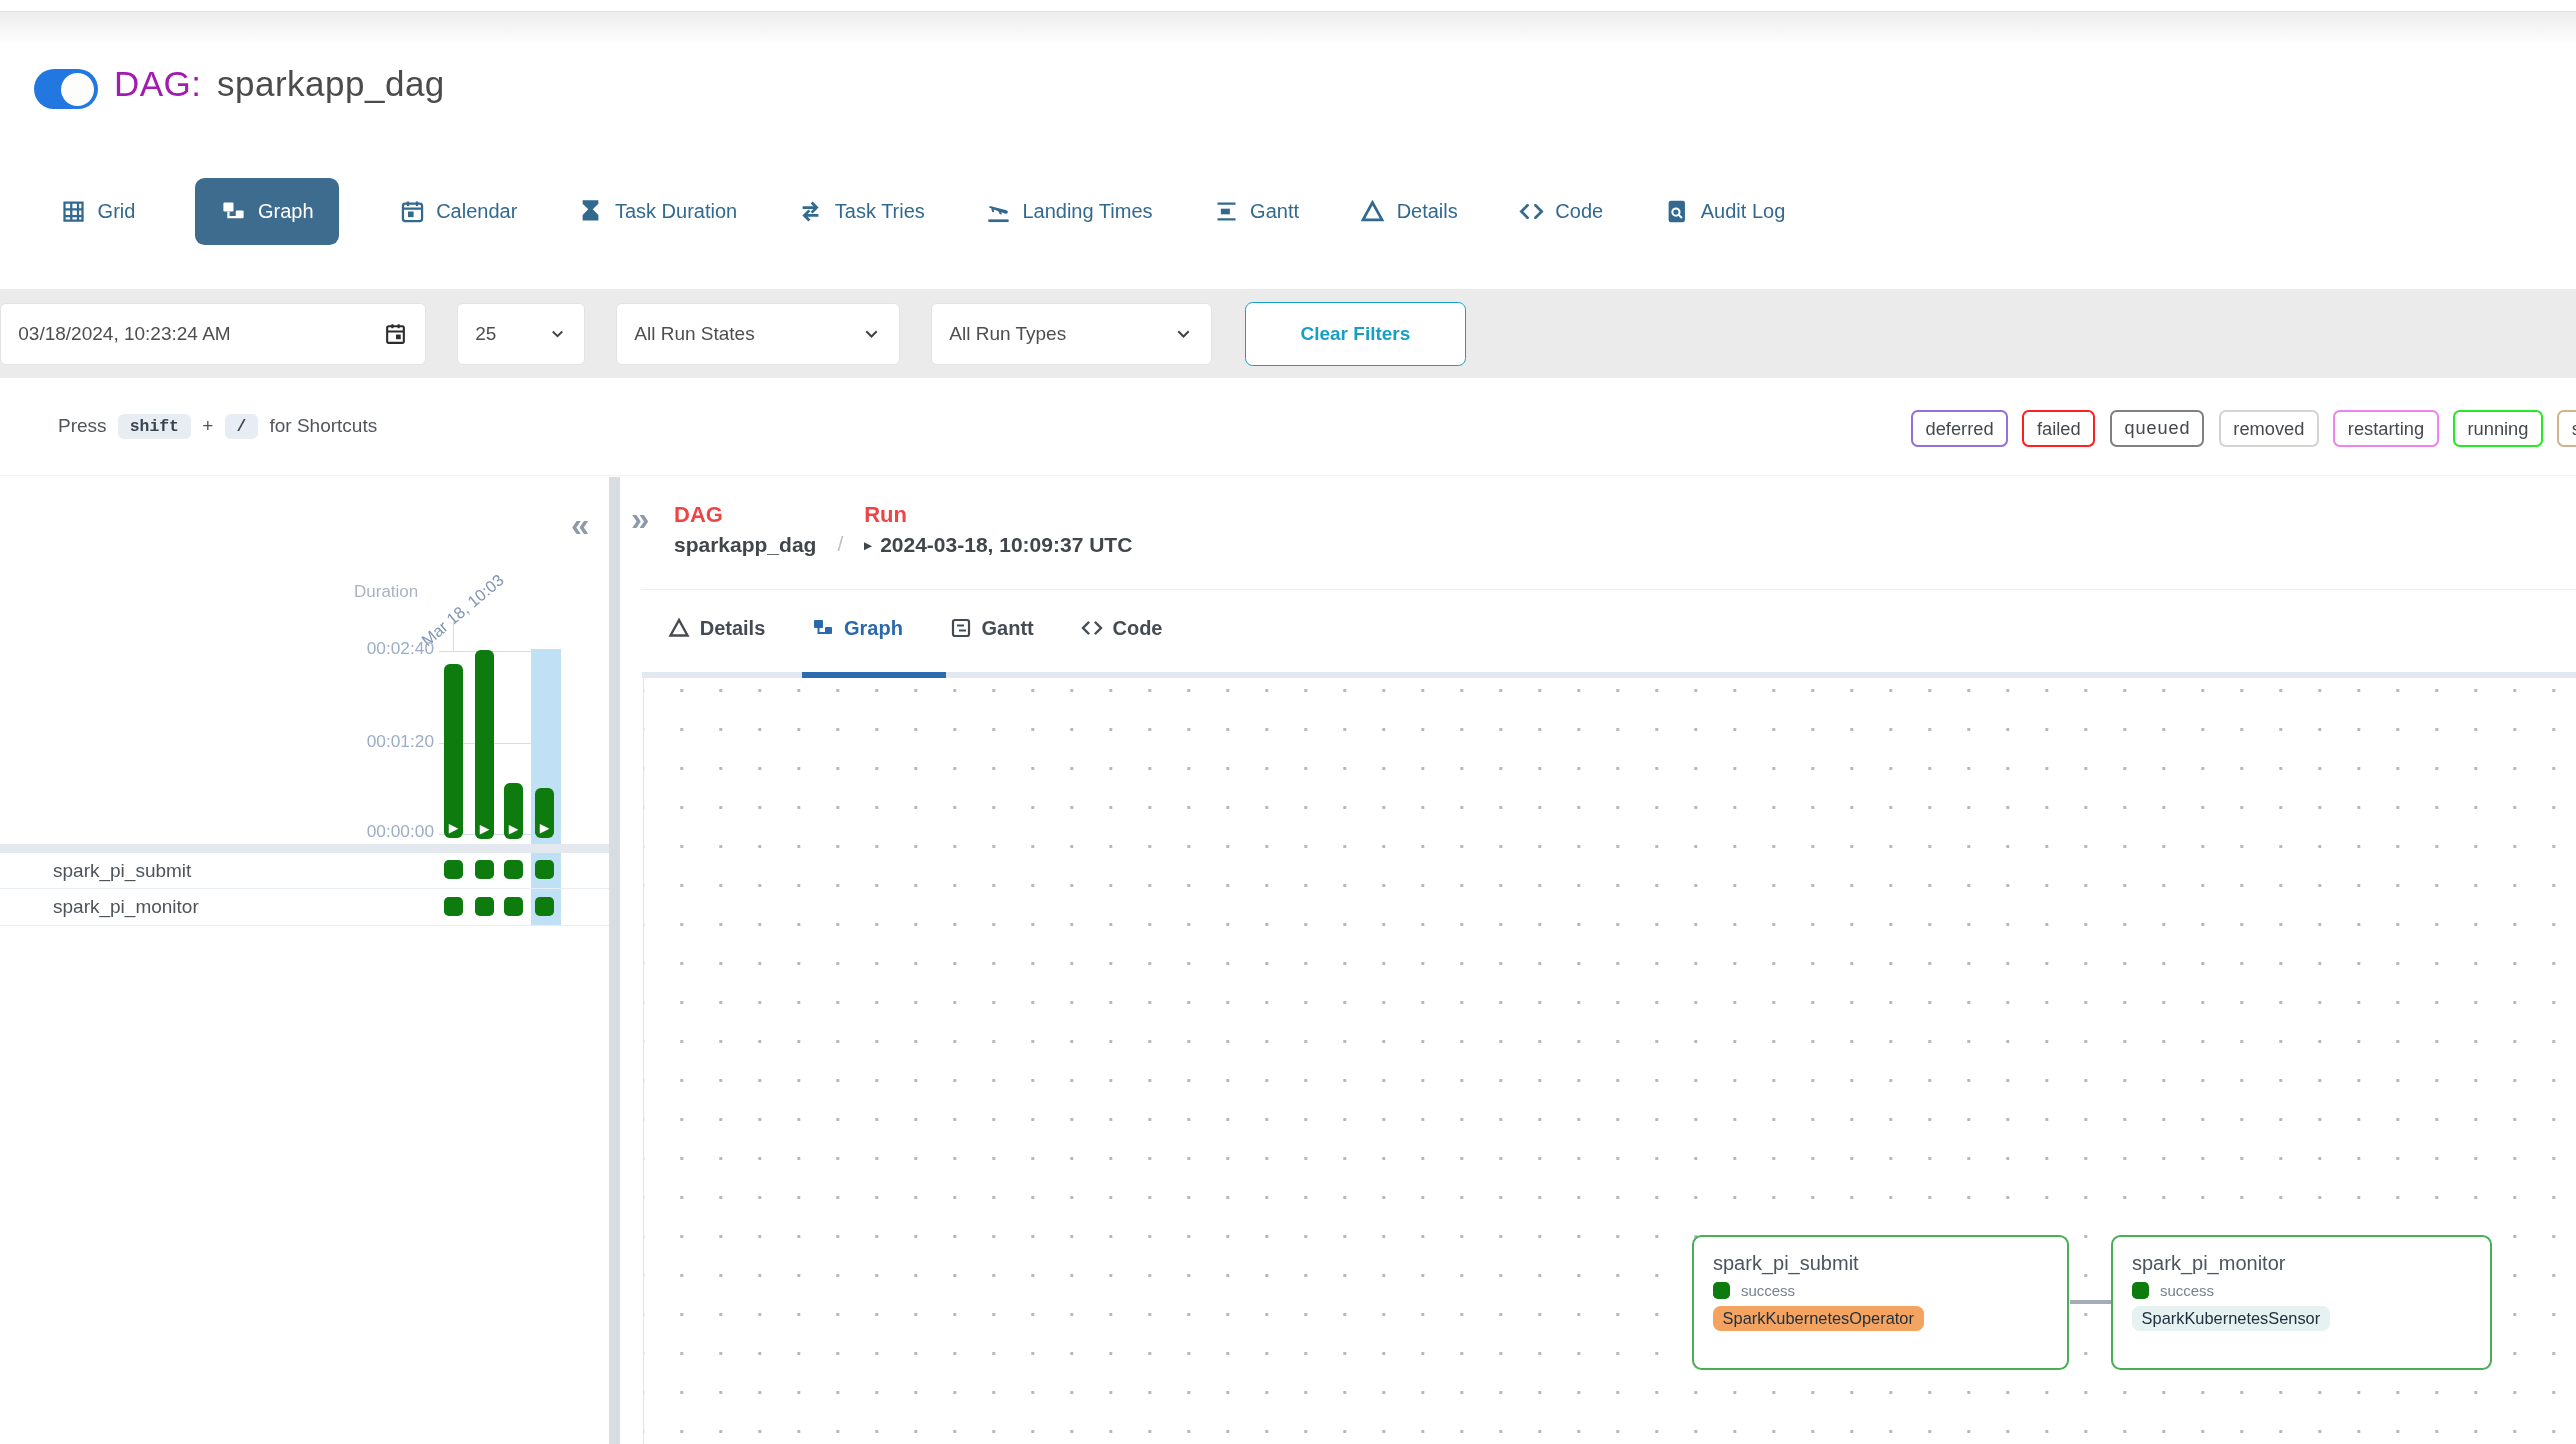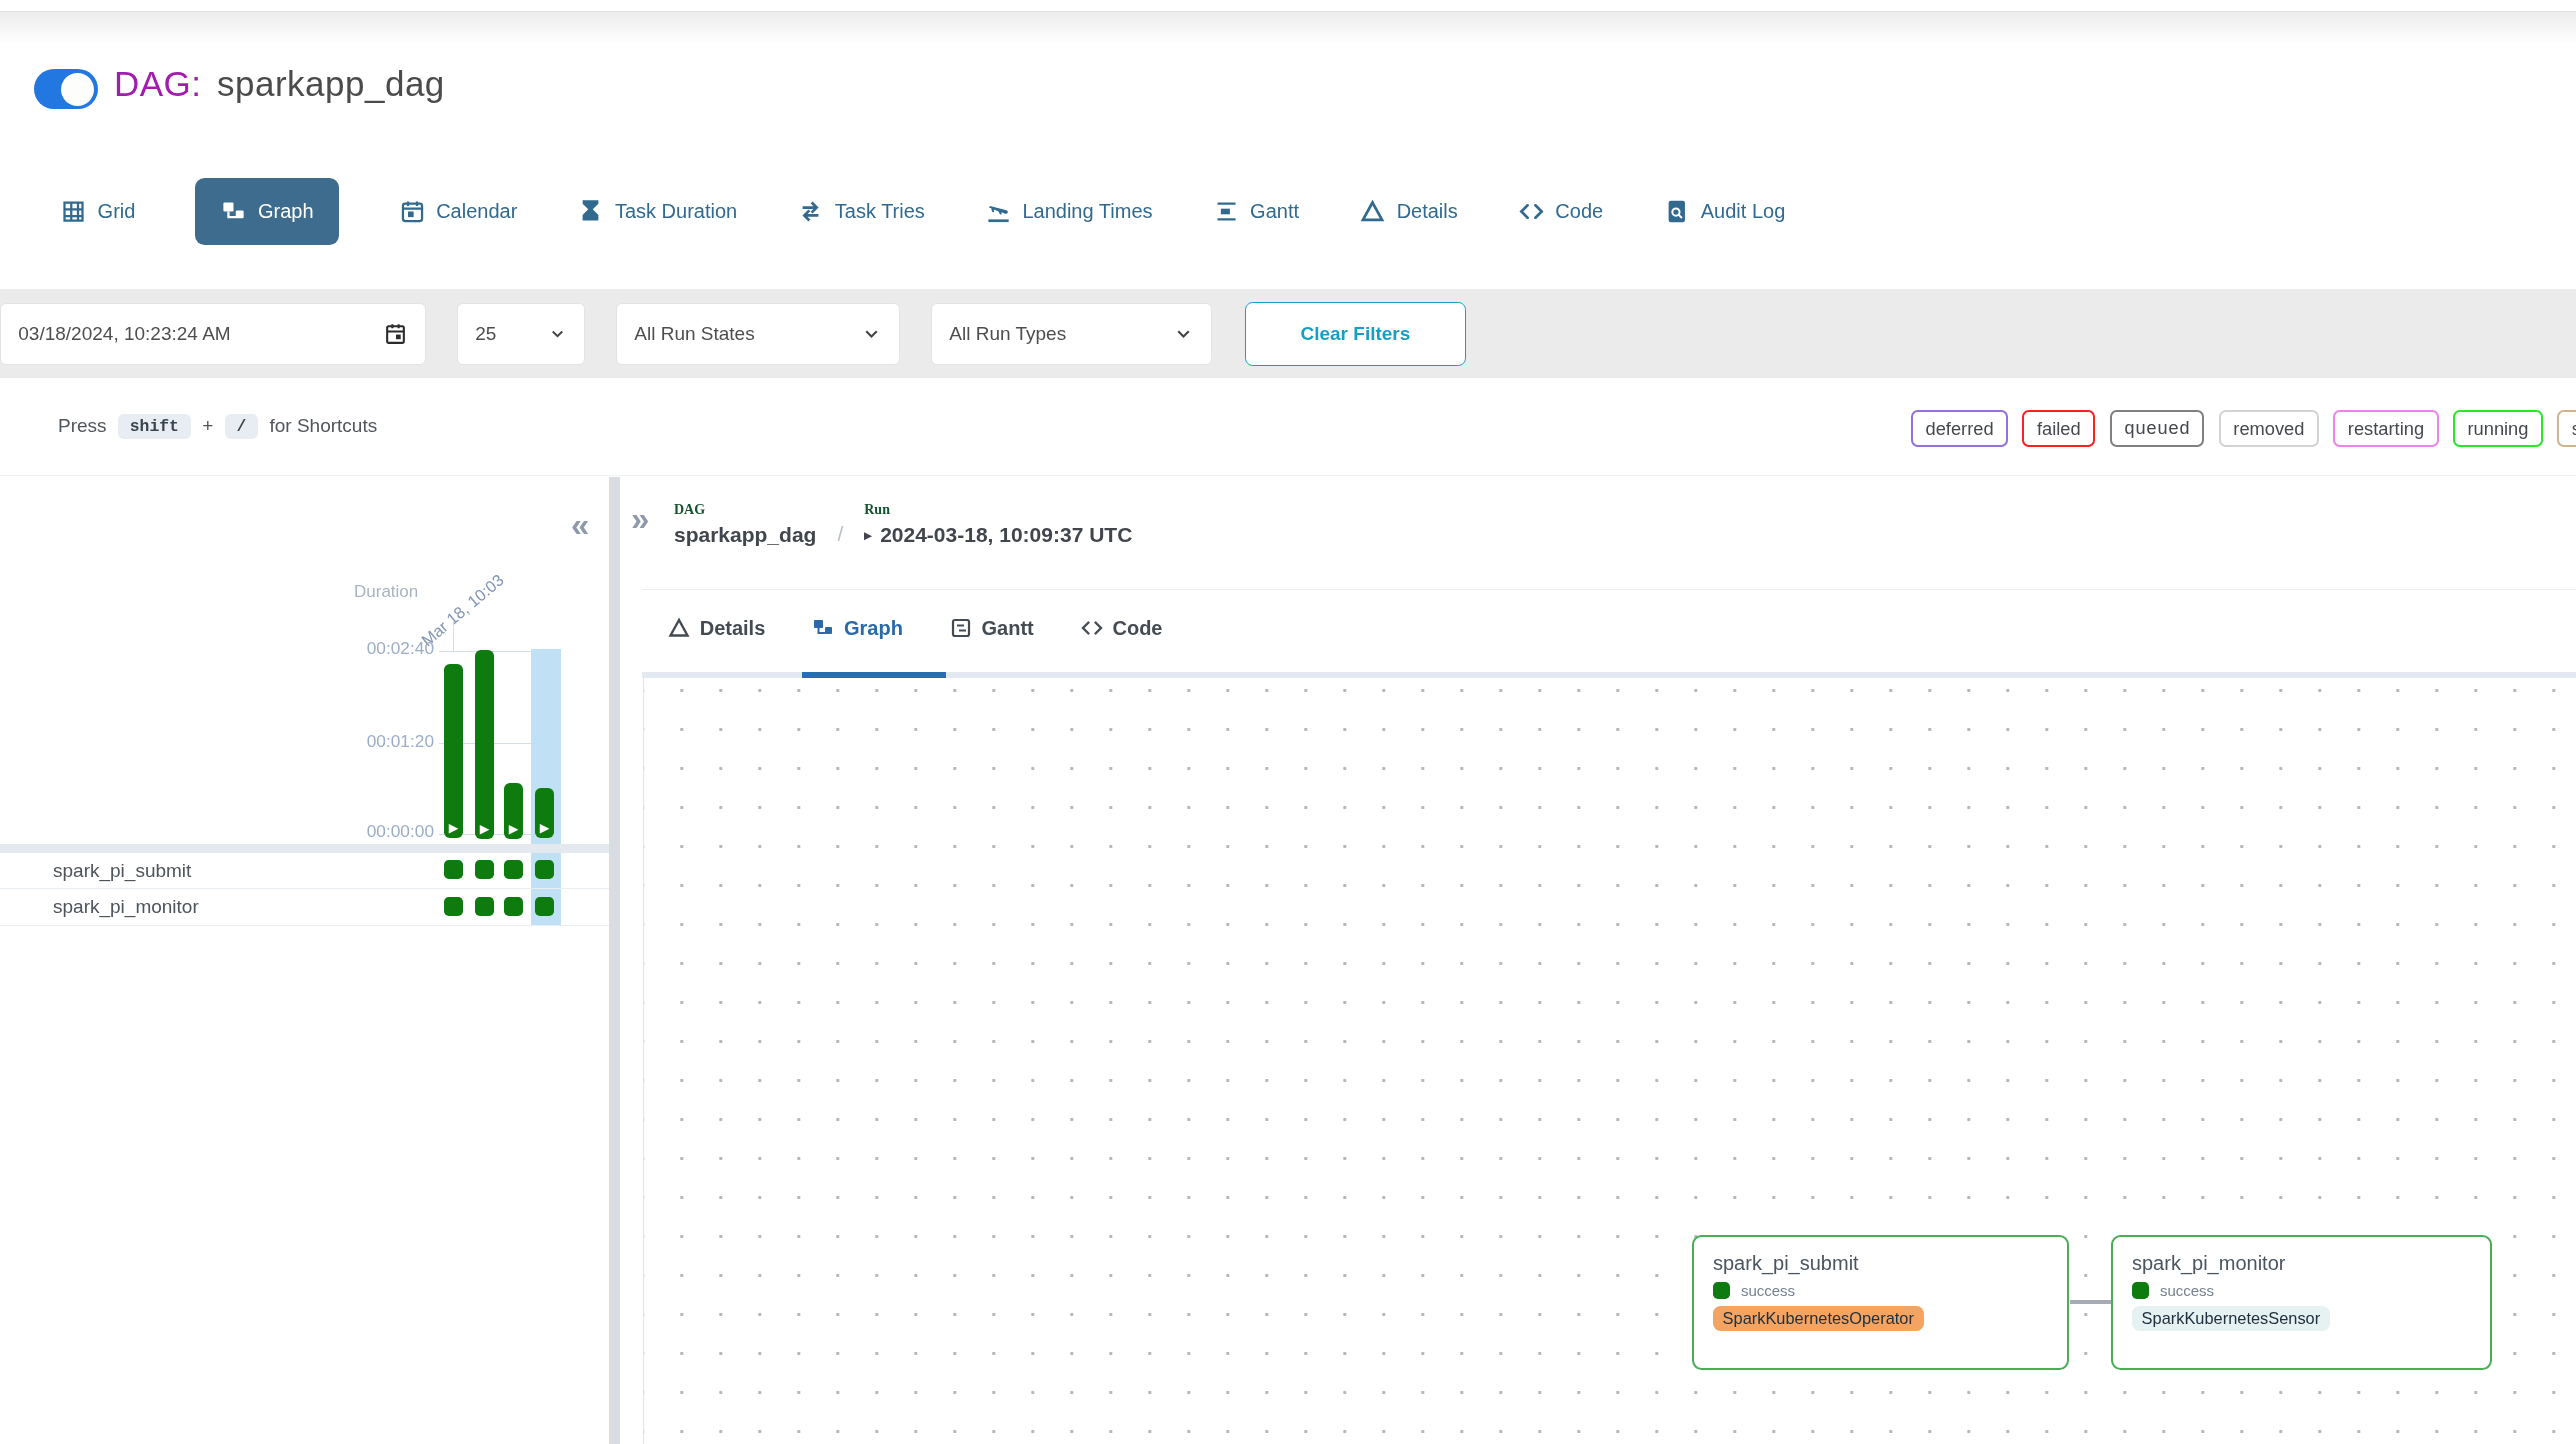--- a/index.html
+++ b/index.html
@@ -64,21 +64,21 @@
   #trow-1{top:853px;height:36px;}
   #trow-2{top:889px;height:37px;}
   .task-label{left:53px;font-size:19px;color:#4e545b;cursor:pointer;}
   .sq{position:absolute;width:19px;height:19px;border-radius:4.8px;background:#0e7b0e;cursor:pointer;}
   #panel-divider{left:609px;top:477px;width:10.6px;height:968px;background:#d9dde2;cursor:col-resize;}
 
   
   #expand-btn{left:631px;top:502px;font-size:33px;color:#8e9aab;font-weight:700;cursor:pointer;line-height:1;}
   #breadcrumb{left:674px;top:502px;display:flex;align-items:flex-end;gap:21px;}
   .bc-col{display:flex;flex-direction:column;gap:4.8px;}
-  .bc-label{font-size:14px;font-weight:700;color:#14532d;font-family:Liberation Serif, serif;}
+  .bc-label{font-size:22px;font-weight:700;color:#ef4444;}
   .bc-value{font-size:21px;font-weight:700;color:#41464c;cursor:pointer;}
   .bc-sep{font-size:21px;color:#b9c1c9;padding-bottom:1px;}
   #run-value{display:flex;align-items:center;gap:8.7px;}
   #run-state-glyph{font-size:14.4px;color:#41464c;}
   #bc-border{left:642px;top:589px;width:1934px;height:1px;background:#e9edf1;}
 
   
   #run-tabs{left:667px;top:616px;display:flex;align-items:center;gap:46px;font-size:20px;
     font-weight:700;color:#454b52;}
   .rtab{display:flex;align-items:center;gap:8.7px;cursor:pointer;}

